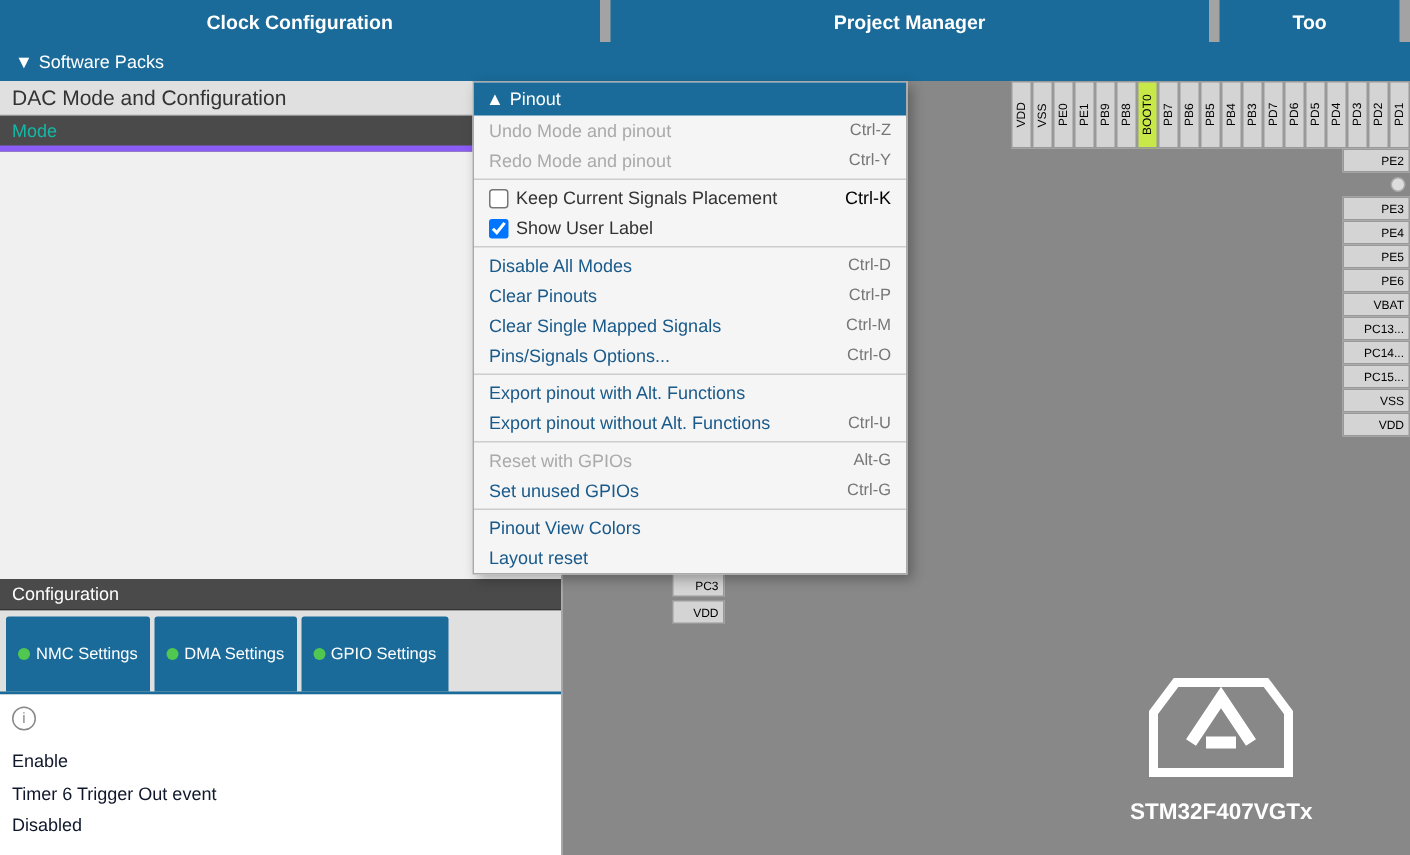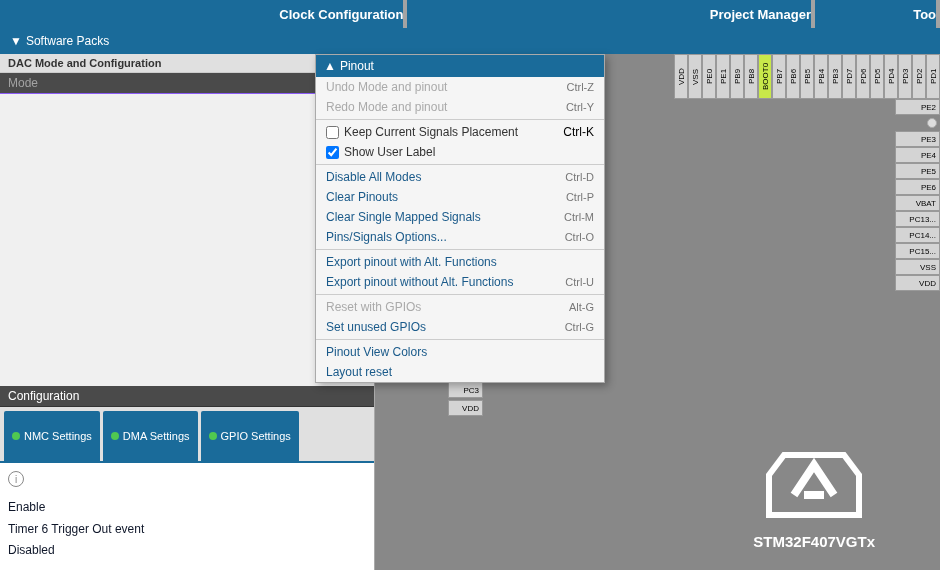--- a/index.html
+++ b/index.html
@@ -8,25 +8,25 @@
     
     .top-bar {
       display: flex;
       height: 28px;
       background: #1a6b9a;
     }
     .top-bar-section {
       flex: 1;
       display: flex;
       align-items: center;
-      justify-content: flex-end;
+      justify-content: center;
       color: white;
       font-size: 13px;
       font-weight: bold;
-      border-right: 4px solid #a3a3a3;
+      border-right: 7px solid #a3a3a3;
     }
 
     
     .software-packs-bar {
       height: 26px;
       background: #1a6b9a;
       display: flex;
       align-items: center;
       padding-left: 10px;
       color: white;
@@ -45,31 +45,30 @@
     .left-panel {
       width: 375px;
       background: #f0f0f0;
       border-right: 1px solid #aaa;
       display: flex;
       flex-direction: column;
     }
     .left-panel-header {
       background: #e0e0e0;
       padding: 3px 8px;
-      font-size: 11px;
+      font-size: 14px;
       color: #333;
       border-bottom: 1px solid #ccc;
-      font-weight: bold;
     }
     .left-panel-mode {
       background: #4a4a4a;
       padding: 3px 8px;
       font-size: 12px;
-      color: #a3a3a3;
-      border-bottom: 1px solid #8b5cf6;
+      color: #14b8a6;
+      border-bottom: 4px solid #8b5cf6;
     }
 
     
     .dropdown-menu {
       position: absolute;
       top: 0;
       left: 315px;
       width: 290px;
       background: #f5f5f5;
       border: 1px solid #aaa;

